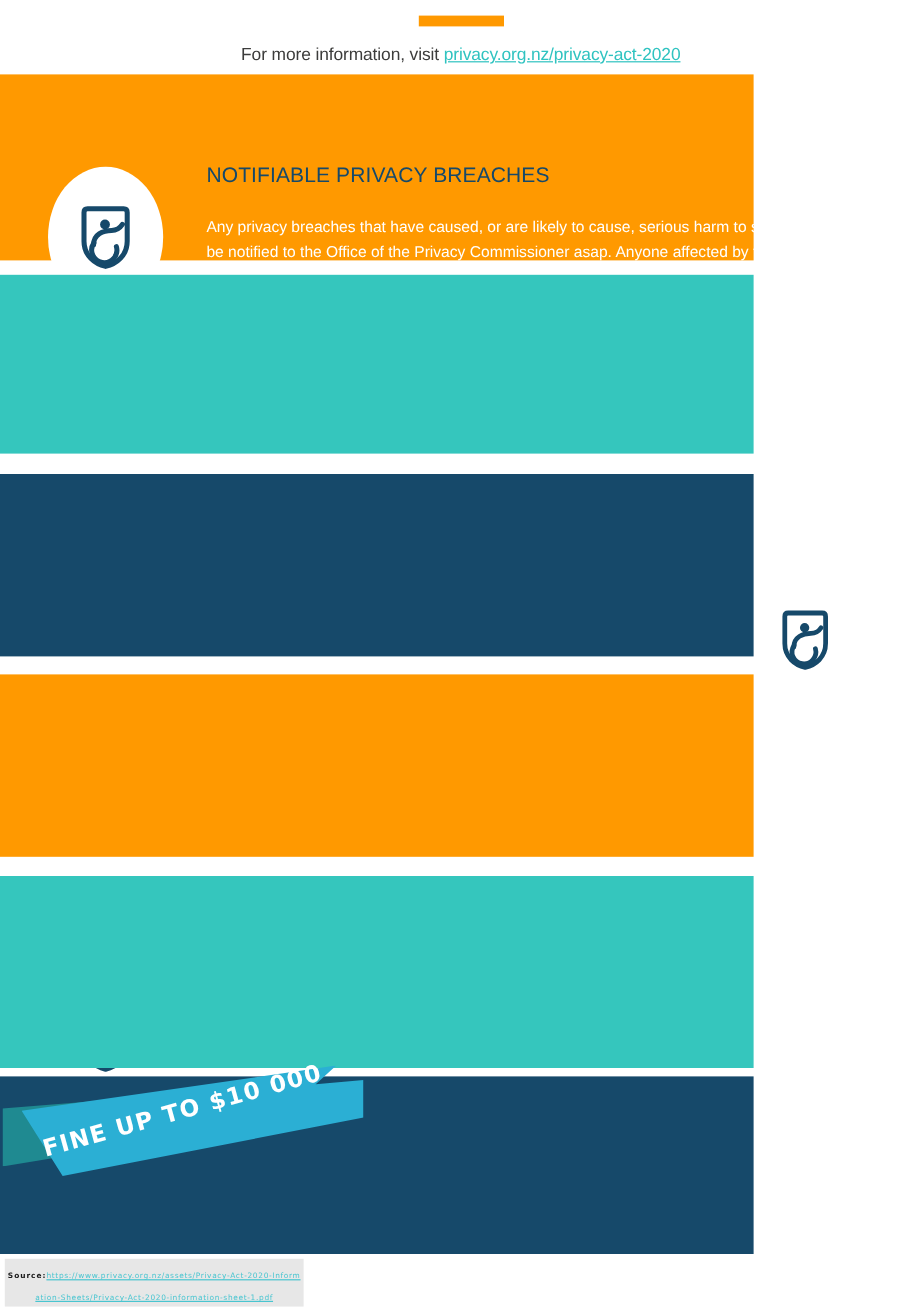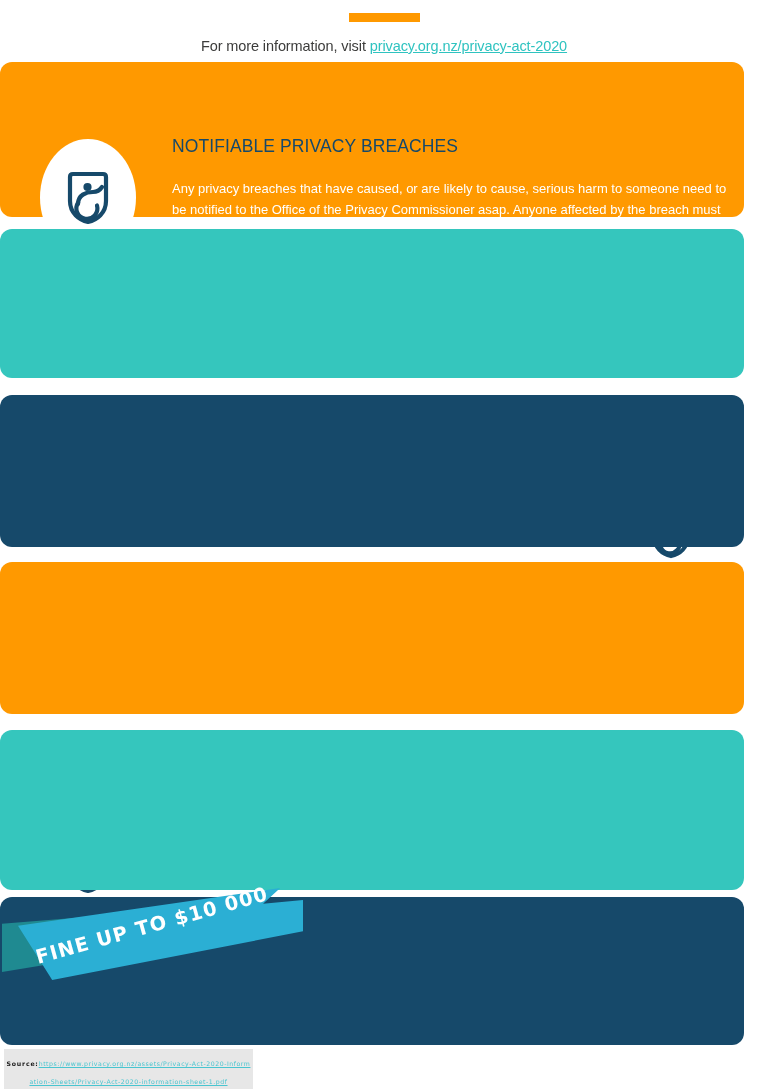--- a/index.html
+++ b/index.html
@@ -41,23 +41,22 @@
   }
   .header-line .link {
     color: #2fc3c0;
     text-decoration: underline;
   }
 
   
   .band {
     position: absolute;
     left: 0;
-    width: 744px;
+    width: 628px;
     overflow: visible;
-    border-radius: 12px;
   }
   .band.orange { background: #ff9900; }
   .band.teal   { background: #35c6bd; }
   .band.navy   { background: #16496a; }
 
   
   .logo-circle {
     position: absolute;
     border-radius: 50%;
     background: #ffffff;

